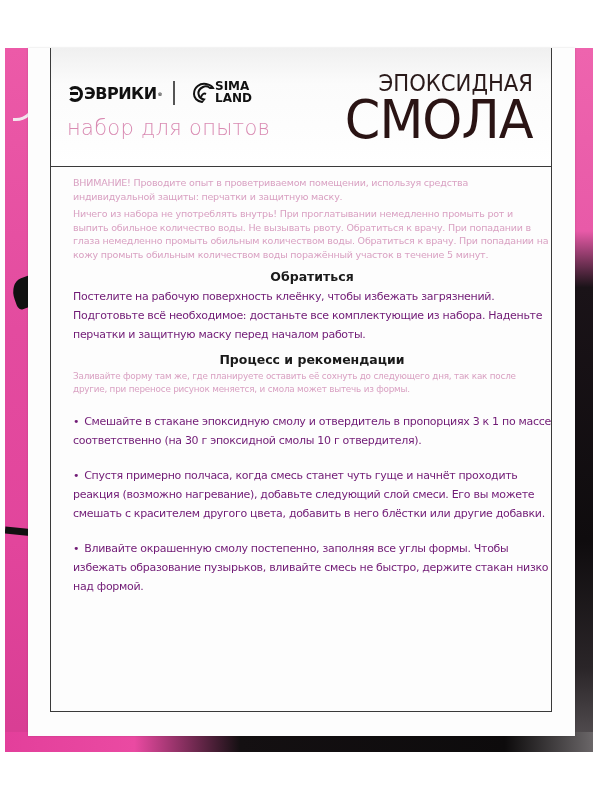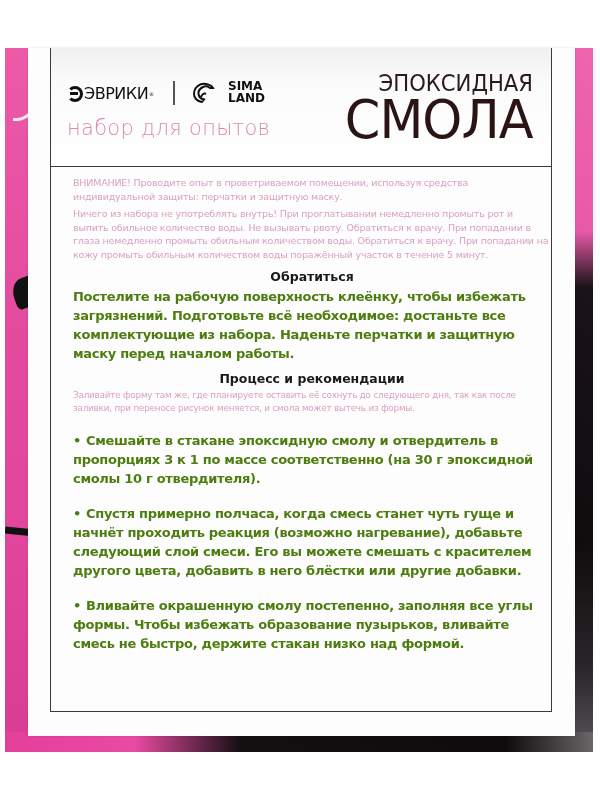--- a/index.html
+++ b/index.html
@@ -35,35 +35,35 @@
     border-left: 1.5px solid #3a3a3a; border-right: 1.5px solid #3a3a3a; border-bottom: 1.5px solid #3a3a3a;
     box-sizing: border-box;
   }
   .header {
     position: absolute; left: 0; top: 0; width: 100%; height: 119px;
     border-bottom: 1.5px solid #3a3a3a; box-sizing: border-box;
     background: linear-gradient(180deg, #f0f0f0 0%, #fbfbfb 30%, #ffffff 100%);
   }
   .logo-evriki {
     position: absolute; left: 16px; top: 36px; font-family: "DejaVu Sans", sans-serif;
-    font-weight: 400; font-size: 16px; color: #111; letter-spacing: -0.5px; display:flex; align-items:center;
+    font-weight: 700; font-size: 16px; color: #111; letter-spacing: -0.5px; display:flex; align-items:center;
   }
   .logo-evriki .e-mark {
     width: 16px; height: 16px; border: 3px solid #111; border-left-color: transparent; border-radius: 50%;
     box-sizing: border-box; margin-right: 1px; position: relative;
   }
   .logo-evriki .e-mark::after { content:""; position:absolute; left:0; top:3px; width:8px; height:3px; background:#111; }
   .logo-evriki .reg { font-size: 5px; vertical-align: top; margin-left: 1px; }
   .logo-sep { position: absolute; left: 122px; top: 33px; width: 1.5px; height: 24px; background: #555; }
   .logo-sima {
     position: absolute; left: 140px; top: 32px; display:flex; align-items:center;
   }
   .logo-sima .dolphin { width: 24px; height: 24px; }
   .logo-sima .sima-text {
-    font-family: "DejaVu Sans", sans-serif; font-weight: bold; font-size: 12px; line-height: 12px; color: #111; margin-left: 13px;
+    font-family: "DejaVu Sans", sans-serif; font-weight: bold; font-size: 12px; line-height: 12px; color: #111; margin-left: 0;
   }
   .subtitle {
     position: absolute; left: 16px; top: 68px; font-family: "DejaVu Sans", sans-serif; font-weight: 200;
     font-size: 21px; color: #d98ab2; letter-spacing: 0.3px;
   }
   .title-top {
     position: absolute; right: 18px; top: 22px; font-family: "DejaVu Sans", sans-serif; font-weight: normal;
     font-size: 23px; color: #2a1a1a; letter-spacing: 0px; transform: scaleX(0.92); transform-origin: right;
   }
   .title-main {
@@ -74,23 +74,22 @@
   .warn {
     font-family: "DejaVu Sans", sans-serif; font-size: 9.5px; line-height: 13.5px; color: #d9a1c2; margin: 0 0 4px 0;
     letter-spacing: -0.2px;
   }
   .warn.first { margin-bottom: 4px; }
   .section-title {
     text-align: center; font-family: "DejaVu Sans", sans-serif; font-weight: bold; font-size: 12.5px; color: #1a1a1a;
     margin: 8px 0 3px 0;
   }
   .body-p {
-    font-family: "DejaVu Sans", sans-serif; font-size: 13px; line-height: 19px; color: #4d7c0f; margin: 0;
+    font-family: "DejaVu Sans", sans-serif; font-size: 11px; line-height: 19px; color: #701a75; margin: 0;
     letter-spacing: -0.3px;
-    font-weight: bold;
   }
   .note {
     font-family: "DejaVu Sans", sans-serif; font-size: 8.8px; line-height: 13px; color: #d9a1c2; margin: 0 0 6px 0;
     letter-spacing: -0.2px;
   }
   .bullet { margin: 16px 0 6px 0; }
   .bullet .dot { margin-right: 5px; }
 </style>
 </head>
 <body>
@@ -130,19 +129,19 @@
   </div>
 
   <div class="content">
     <p class="warn first">ВНИМАНИЕ! Проводите опыт в проветриваемом помещении, используя средства индивидуальной защиты: перчатки и защитную маску.</p>
     <p class="warn">Ничего из набора не употреблять внутрь! При проглатывании немедленно промыть рот и выпить обильное количество воды. Не вызывать рвоту. Обратиться к врачу. При попадании в глаза немедленно промыть обильным количеством воды. Обратиться к врачу. При попадании на кожу промыть обильным количеством воды поражённый участок в течение 5 минут.</p>
 
     <div class="section-title">Обратиться</div>
     <p class="body-p">Постелите на рабочую поверхность клеёнку, чтобы избежать загрязнений. Подготовьте всё необходимое: достаньте все комплектующие из набора. Наденьте перчатки и защитную маску перед началом работы.</p>
 
     <div class="section-title">Процесс и рекомендации</div>
-    <p class="note">Заливайте форму там же, где планируете оставить её сохнуть до следующего дня, так как после заливки, при переносе рисунок меняется, и смола может вытечь из формы.</p>
+    <p class="note">Заливайте форму там же, где планируете оставить её сохнуть до следующего дня, так как после другие, при переносе рисунок меняется, и смола может вытечь из формы.</p>
 
     <p class="body-p bullet"><span class="dot">•</span><span>Смешайте в стакане эпоксидную смолу и отвердитель в пропорциях 3 к 1 по массе соответственно (на 30 г эпоксидной смолы 10 г отвердителя).</span></p>
     <p class="body-p bullet"><span class="dot">•</span><span>Спустя примерно полчаса, когда смесь станет чуть гуще и начнёт проходить реакция (возможно нагревание), добавьте следующий слой смеси. Его вы можете смешать с красителем другого цвета, добавить в него блёстки или другие добавки.</span></p>
     <p class="body-p bullet"><span class="dot">•</span><span>Вливайте окрашенную смолу постепенно, заполняя все углы формы. Чтобы избежать образование пузырьков, вливайте смесь не быстро, держите стакан низко над формой.</span></p>
   </div>
 </div>
 
 </body></html>

